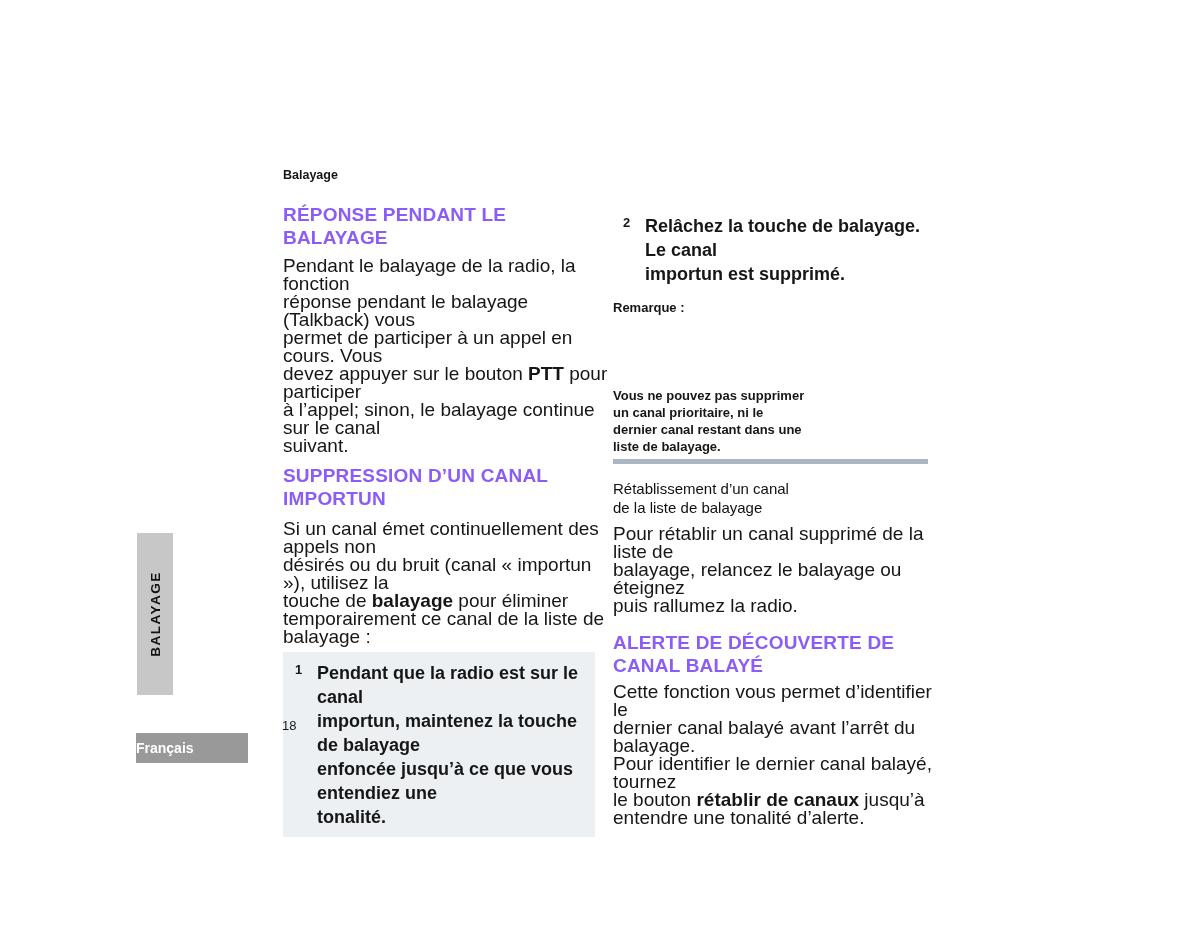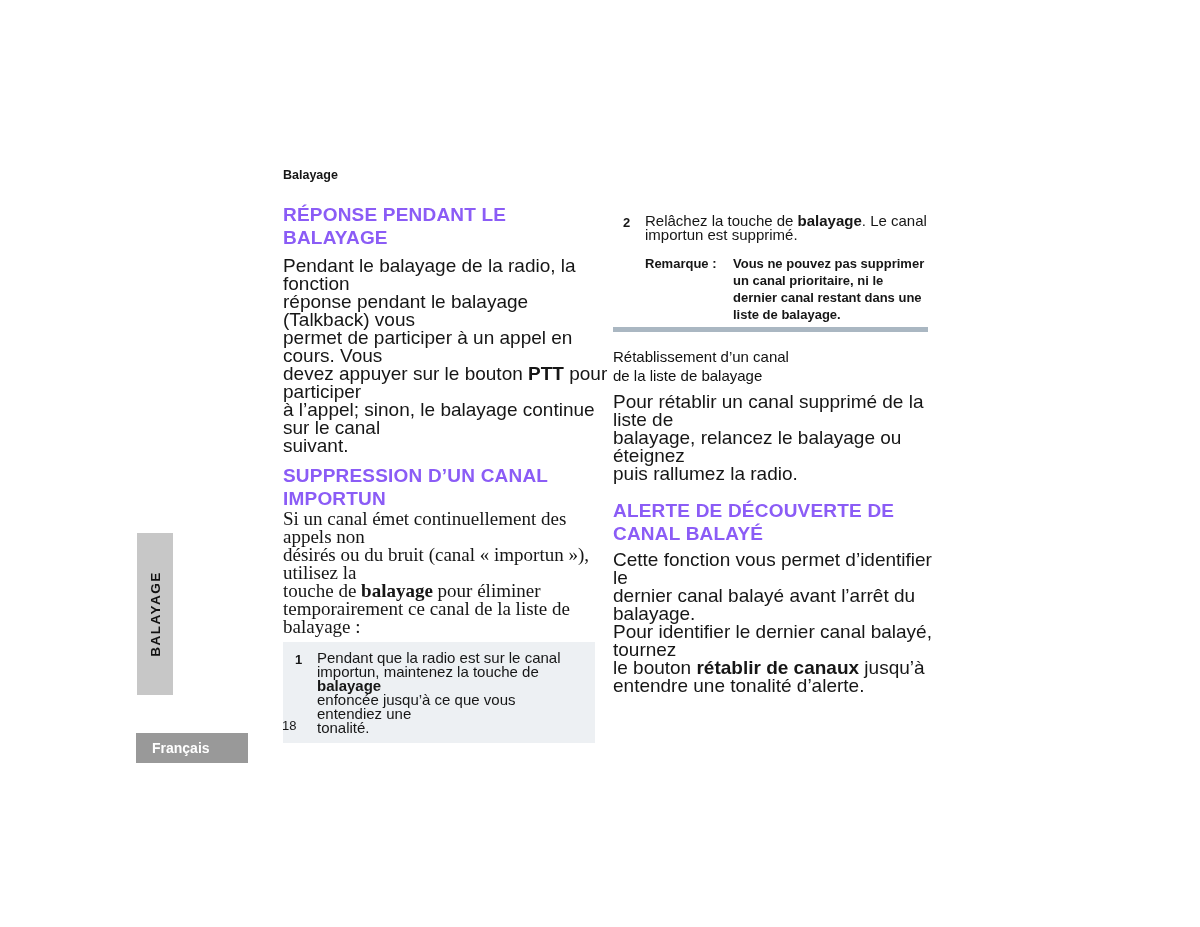--- a/index.html
+++ b/index.html
@@ -23,40 +23,40 @@
 
   .h1 {
     font-size: 19px; font-weight: bold; line-height: 23px;
     white-space: pre-line; letter-spacing: 0.2px; color: #8b5cf6;
   }
   .body-text {
     font-size: 19px; line-height: 18px; white-space: pre-line;
   }
   .p1 { margin-top: 8px; }
   .h1-b { margin-top: 9px; }
-  .p2 { margin-top: 0; font-family: Liberation Serif, serif; }
+  .p2 { margin-top: 10px; }
 
   .step-box {
     margin-top: 6px;
     width: 312px;
     background: #edf0f3;
     padding: 9px 12px 8px 12px;
     display: flex;
   }
   .step-row { display: flex; padding-left: 10px; }
   .step-num {
     flex: 0 0 22px;
     font-size: 13px; font-weight: bold; line-height: 17.5px;
   }
   .step-text {
     flex: 1;
-    font-size: 15px; line-height: 14px; white-space: pre-line;
+    font-size: 18px; line-height: 24px; white-space: pre-line; font-weight: bold;
   }
 
-  .note-row { display: flex; margin-left: 32px; margin-top: 13px; }
+  .note-row { display: flex; margin-top: 13px; flex-direction: column; }
   .note-label {
     flex: 0 0 88px;
     font-size: 13px; font-weight: bold; line-height: 17px;
   }
   .note-text {
     flex: 1;
     font-size: 13px; line-height: 17px; white-space: pre-line; font-weight: bold;
   }
 
   .divider {
@@ -93,21 +93,21 @@
     left: 282px; top: 718px;
     font-size: 13px; font-weight: normal; line-height: 16px;
   }
   .lang-tab {
     position: absolute;
     left: 136px; top: 733px;
     width: 112px; height: 30px;
     background: #999999;
     color: #ffffff;
     font-size: 14px; font-weight: bold; line-height: 30px;
-    padding-left: 16px;
+    padding-left: 0;
   }
 </style>
 </head>
 <body>
 
 <div class="page">
 
   <div class="running-header">Balayage</div>
 
   <div class="col-left">

